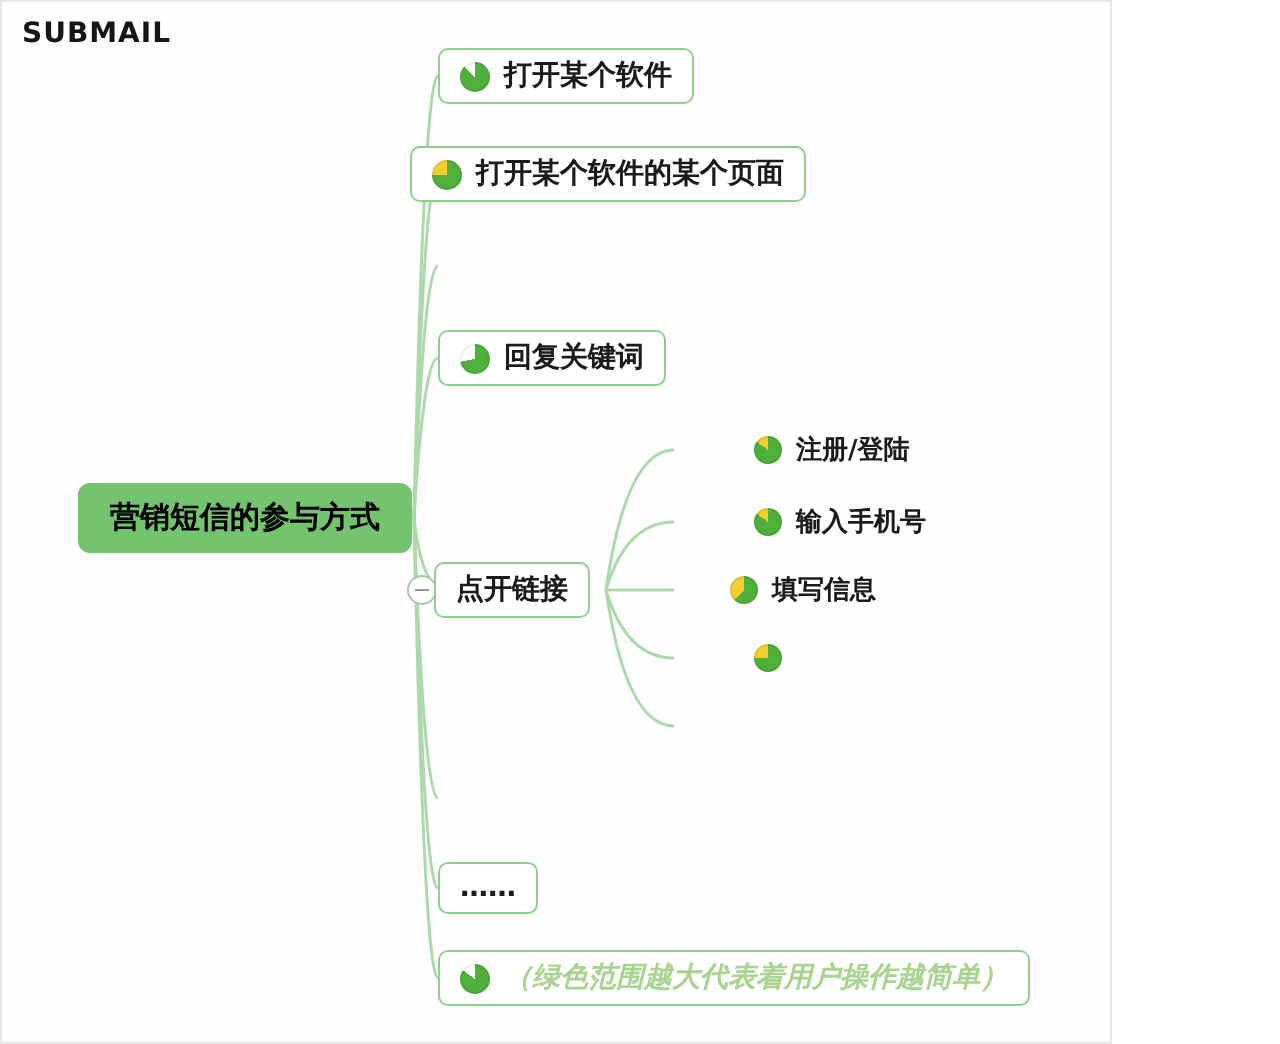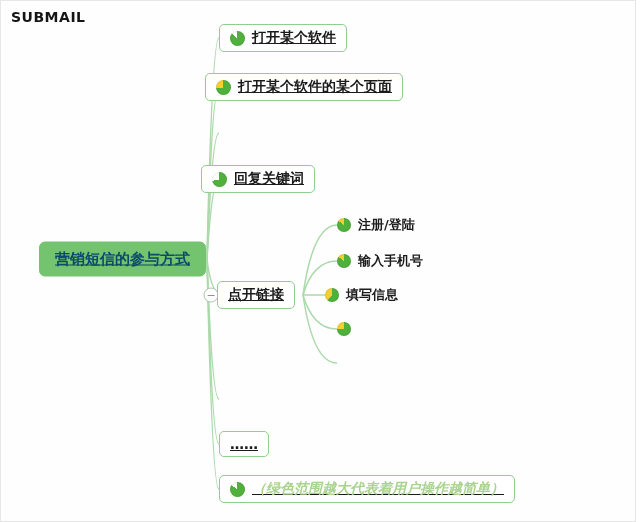--- a/index.html
+++ b/index.html
@@ -1,40 +1,40 @@
 <!DOCTYPE html>
 <html style="--node_green: #74c36e; --border_green: #8fce8f; --line_green: #abd9ab; --pie_green: #4fb13c; --pie_yellow: #f3cf2f; --muted_text: #a9d38f;"><head>
 <meta charset="utf-8">
 <style>
   html,body{margin:0;padding:0;background:#fff;}
   .canvas{
-    position:relative;width:636px;height:522px;background:#fefefe;
+    position:relative;width:556px;height:522px;background:#fefefe;
     font-family:"DejaVu Sans","Liberation Sans",sans-serif;
     box-sizing:border-box;border:1px solid #e6e6e6;overflow:hidden;
   }
   .logo{
     position:absolute;left:10px;top:8px;font-size:14px;font-weight:800;
     letter-spacing:.5px;color:#151515;
   }
   svg.wires{position:absolute;left:0;top:0;pointer-events:none;}
   .connector{fill:none;stroke:var(--line_green,#abd9ab);stroke-width:1.5;}
   .node{
     position:absolute;display:inline-flex;align-items:center;gap:7px;
     background:#fff;border:1.5px solid var(--border_green,#8fce8f);
     border-radius:5px;padding:4px 10px;font-size:14px;font-weight:700;
-    color:#1b1b1b;transform:translateY(-50%);white-space:nowrap;text-decoration:underline;
+    color:#1b1b1b;transform:translateY(-50%);white-space:nowrap;
   }
   .root-node{
     background:var(--node_green,#74c36e);border:1.5px solid var(--node_green,#74c36e);
-    color:#0c4a6e;font-size:15px;padding:7px 15px;border-radius:6px;
+    color:#000000;font-size:15px;padding:7px 15px;border-radius:6px;
   }
   .sub-item{
     position:absolute;display:inline-flex;align-items:center;gap:7px;
     font-size:13px;font-weight:600;color:#1b1b1b;
-    transform:translateY(-50%);white-space:nowrap;
+    transform:translateY(-50%);white-space:nowrap;margin-left:40px;
   }
   .pie{
     width:15px;height:15px;border-radius:50%;flex:0 0 auto;
     box-shadow:inset 0 0 0 1px rgba(0,0,0,0.07);
     background:var(--pie_green,#4fb13c);
   }
   .sub-item .pie{width:14px;height:14px;}
   .muted .label{color:var(--muted_text,#a9d38f);font-style:italic;font-weight:600;}
   .collapse{
     position:absolute;width:13px;height:13px;border-radius:50%;
@@ -74,21 +74,21 @@
     <span class="pie" style="background: conic-gradient(rgb(79, 177, 60) 0%, rgb(79, 177, 60) 87%, rgb(255, 255, 255) 87%, rgb(255, 255, 255) 100%);"></span>
     <span class="label">打开某个软件</span>
   </div>
 
   <div class="node" style="left:204px;top:86px">
     <span class="pie" style="background: conic-gradient(rgb(79, 177, 60) 0%, rgb(79, 177, 60) 75%, rgb(243, 207, 47) 75%, rgb(243, 207, 47) 100%);"></span>
     <span class="label">打开某个软件的某个页面</span>
   </div>
 
 
-  <div class="node" style="left:200px;top:178px">
+  <div class="node" style="left:218px;top:178px">
     <span class="pie" style="background: conic-gradient(rgb(79, 177, 60) 0%, rgb(79, 177, 60) 72%, rgb(255, 255, 255) 72%, rgb(255, 255, 255) 100%);"></span>
     <span class="label">回复关键词</span>
   </div>
 
   <div class="collapse" style="left:210px;top:294px">
     <span>−</span>
   </div>
 
   <div class="node" style="left:216px;top:294px">
     <span class="label">点开链接</span>

